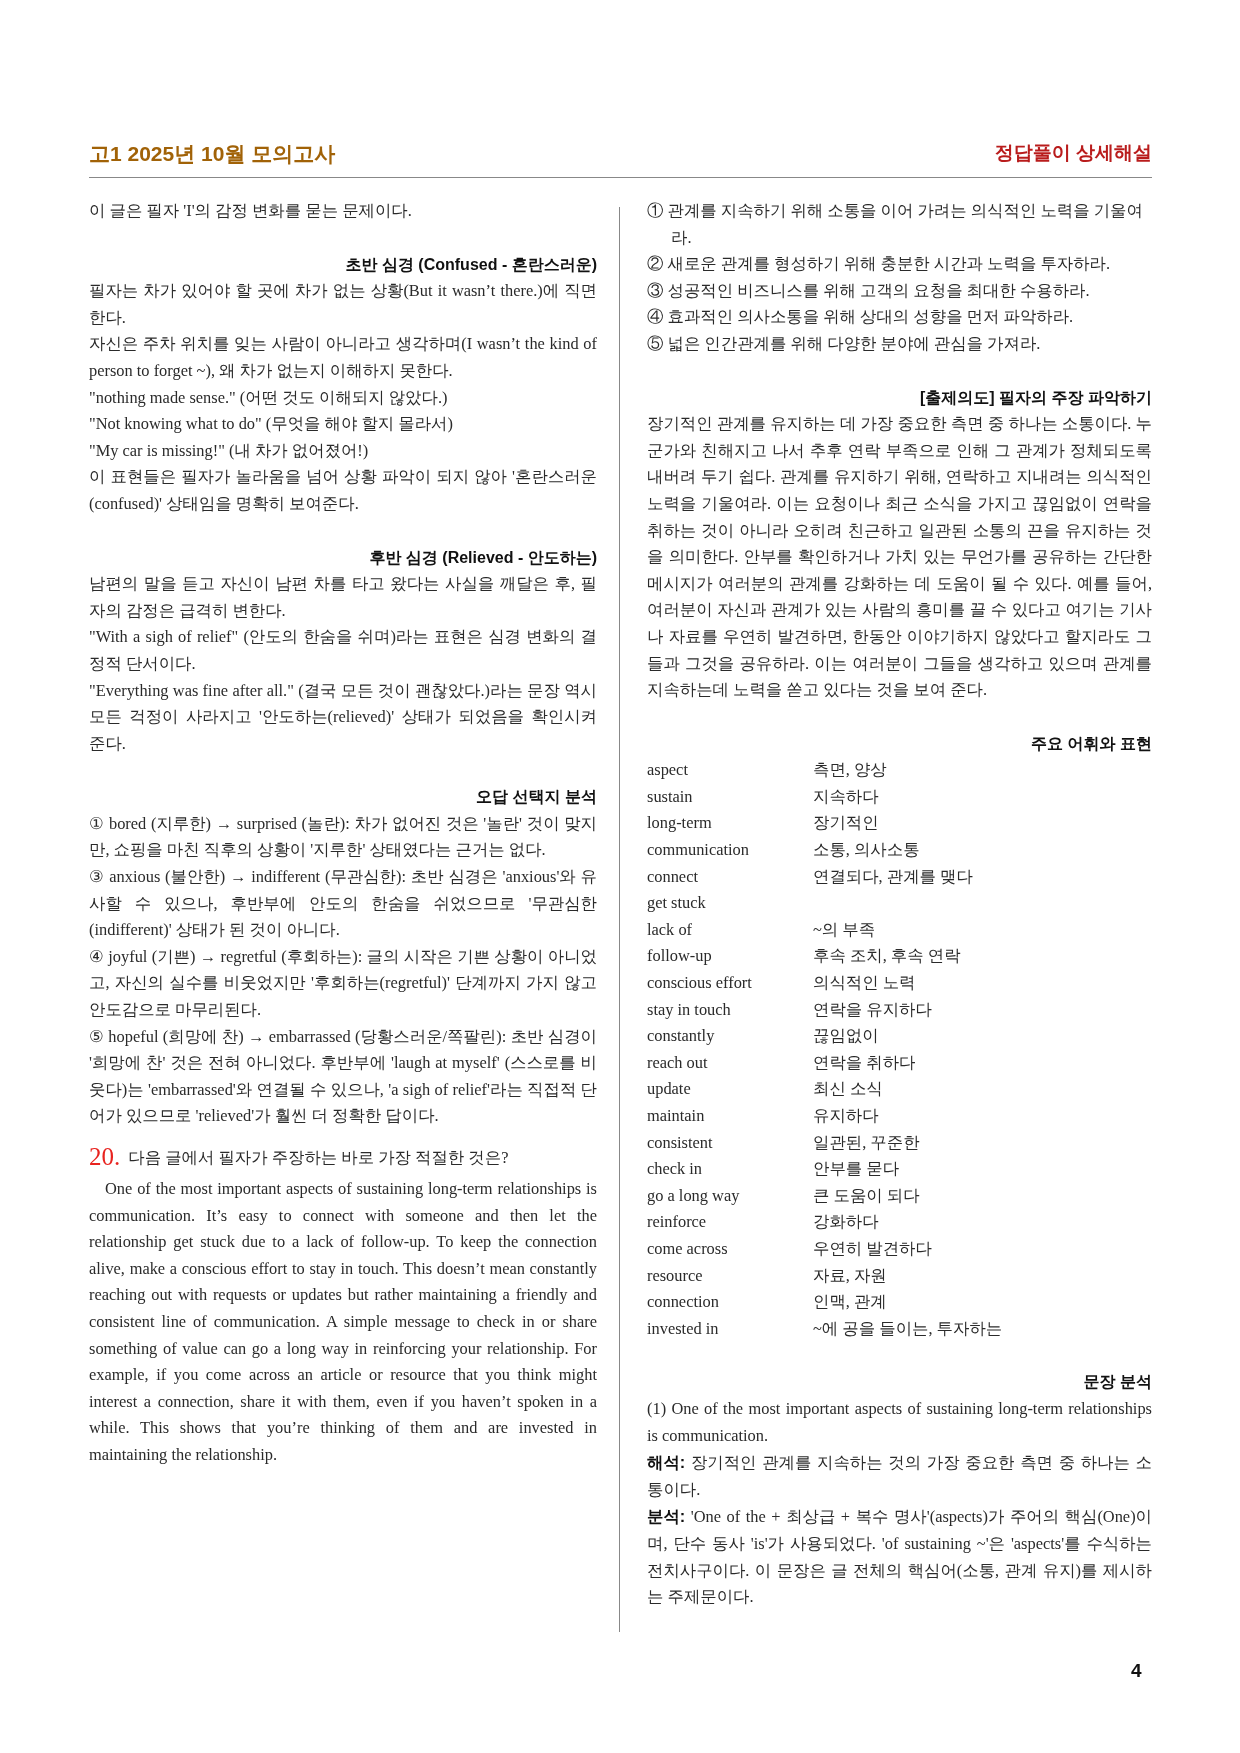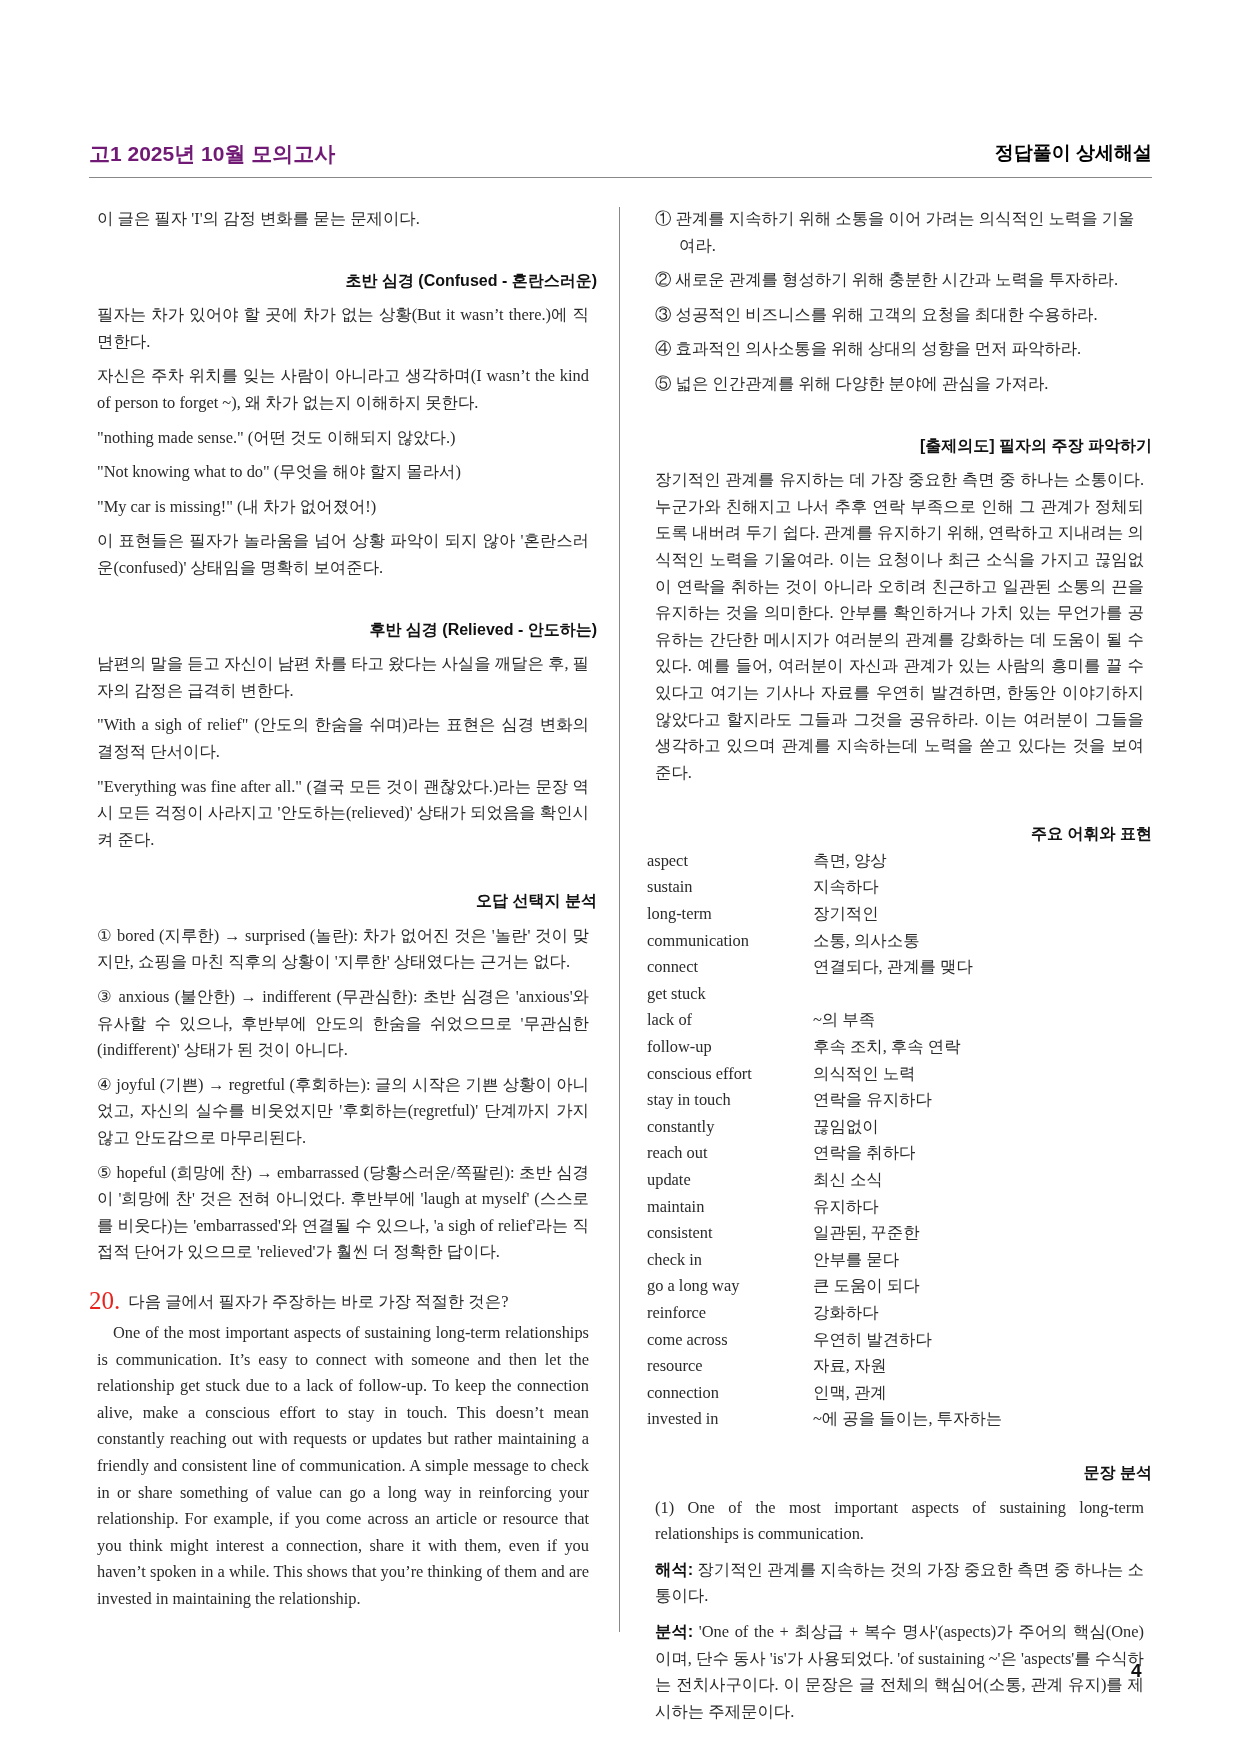--- a/index.html
+++ b/index.html
@@ -1,30 +1,30 @@
 <!DOCTYPE html>
 <html><head>
 <meta charset="utf-8">
 <style>
   html, body { margin: 0; padding: 0; background: #ffffff; }
   body { width: 1240px; height: 1753px; position: relative; overflow: hidden; color: #222; }
   .serif { font-family: "Liberation Serif", "DejaVu Serif", serif; }
   .sans { font-family: "Liberation Sans", "DejaVu Sans", sans-serif; }
 
   .header { position: absolute; left: 89px; top: 140px; width: 1063px; height: 40px; }
-  .header-left { position: absolute; left: 0; top: 0; font-size: 21px; font-weight: bold; color: #701a75; }
-  .header-right { position: absolute; right: 0; top: 0; font-size: 19px; font-weight: bold; color: #000000; }
+  .header-left { position: absolute; left: 0; top: 0; font-size: 21px; font-weight: bold; color: #a16207; }
+  .header-right { position: absolute; right: 0; top: 0; font-size: 19px; font-weight: bold; color: #b91c1c; }
   .header-rule { position: absolute; left: 89px; top: 177px; width: 1063px; height: 0; border-top: 1.5px solid #888; }
 
   .col { position: absolute; top: 198px; font-size: 16.4px; line-height: 26.6px; color: #2a2a2a; }
   .col-left { left: 89px; width: 508px; }
   .col-right { left: 647px; width: 505px; }
   .divider { position: absolute; left: 619px; top: 207px; width: 0; height: 1425px; border-left: 1.5px solid #888; }
 
-  p { margin: 8px; text-align: justify; }
+  p { margin: 0; text-align: justify; }
   .section-title { font-family: "Liberation Sans", "DejaVu Sans", sans-serif; font-weight: bold; font-size: 16px; color: #111; margin: 0; line-height: 26.6px; text-align: right; }
   .gap { height: 27px; }
   .gap-s { height: 10px; }
 
   .q-head { display: flex; align-items: flex-end; margin-top: 2px; }
   .q-num { color: #e8231f; font-size: 25px; font-family: "Liberation Serif", "DejaVu Serif", serif; margin-right: 8px; line-height: 30px; }
   .q-text { font-size: 16.4px; }
   .passage { text-indent: 16px; margin-top: 4px; }
 
   .options p { padding-left: 24px; text-indent: -24px; text-align: left; }

